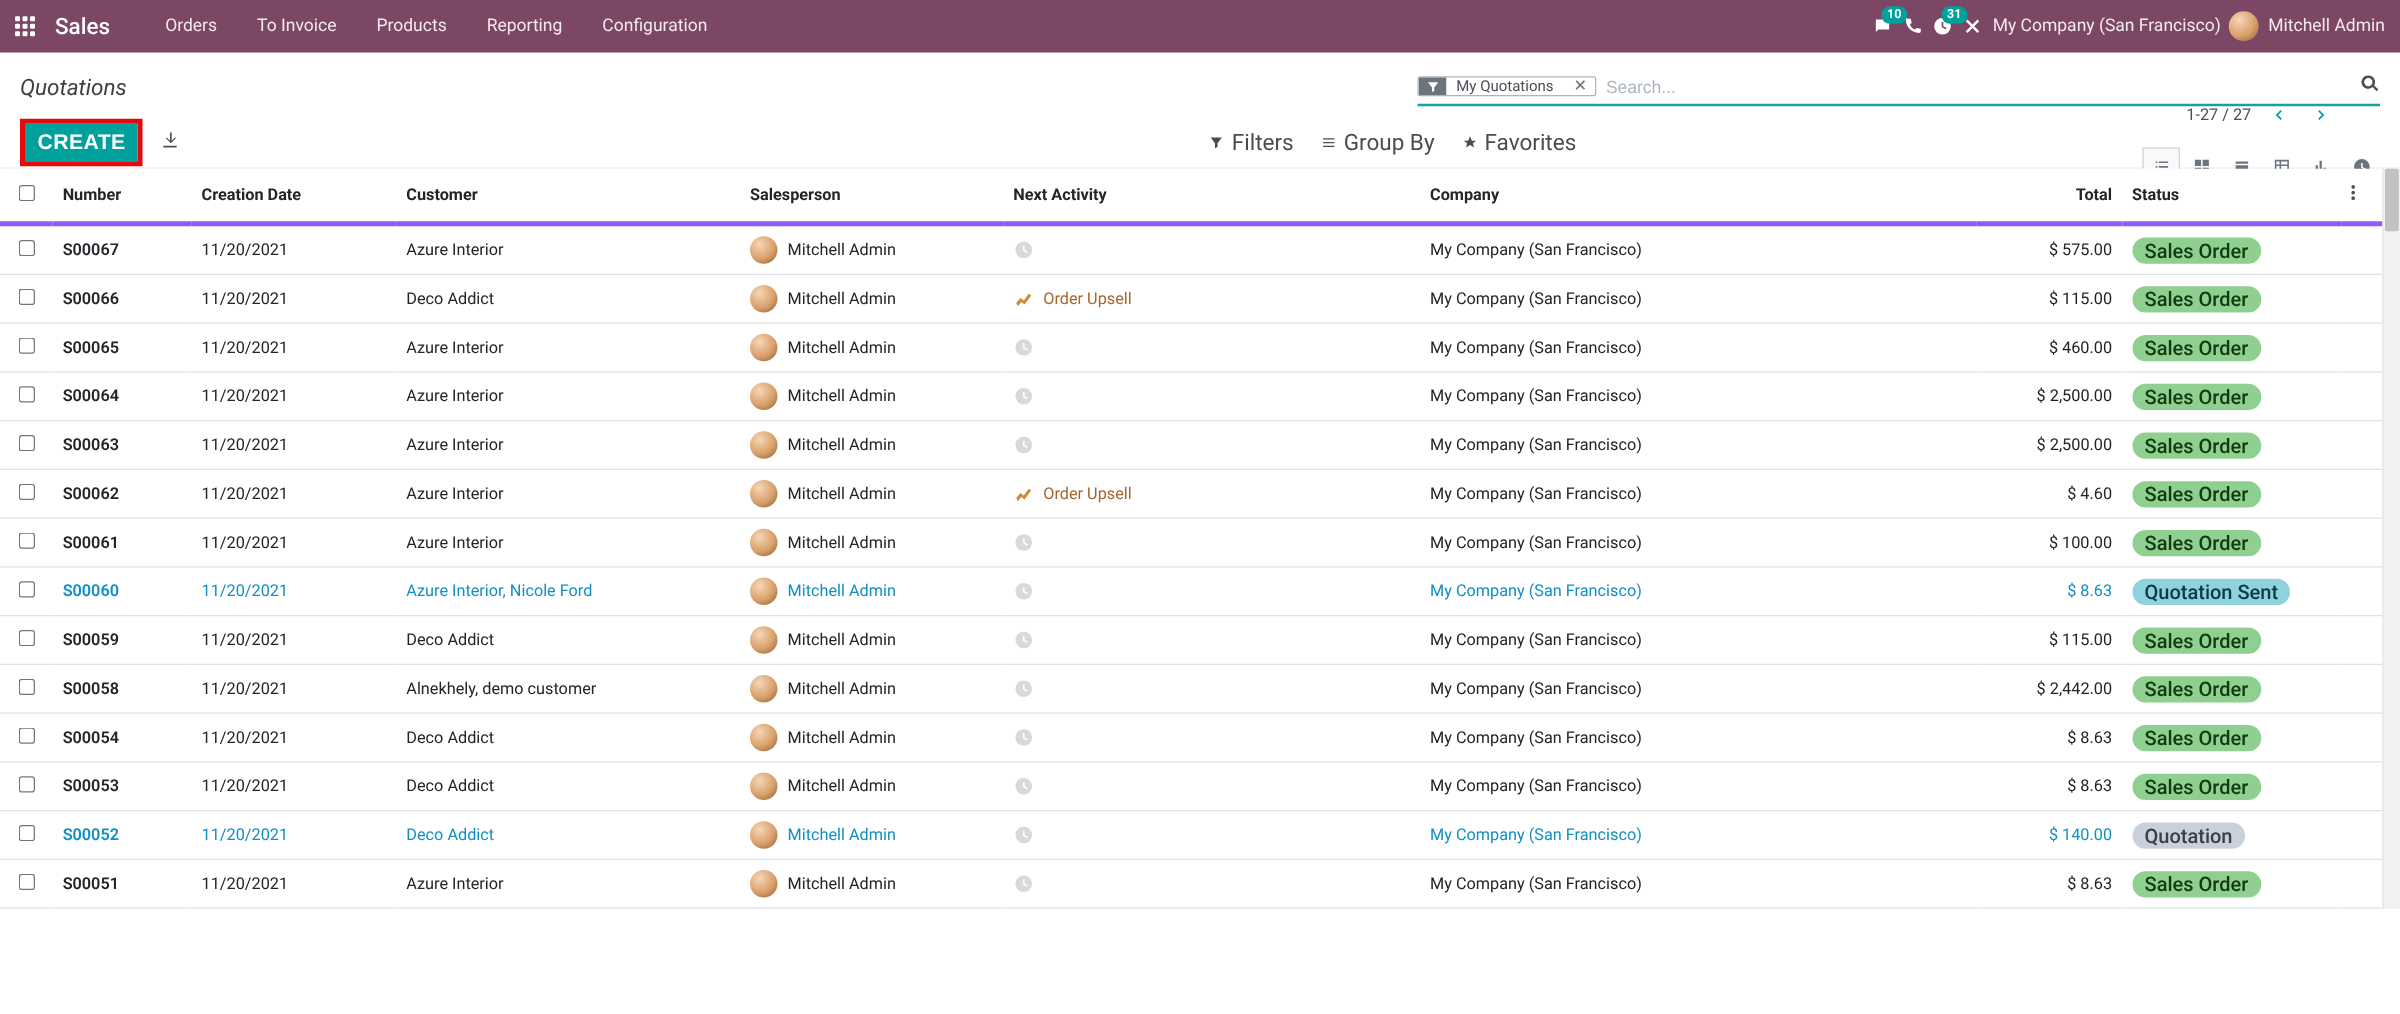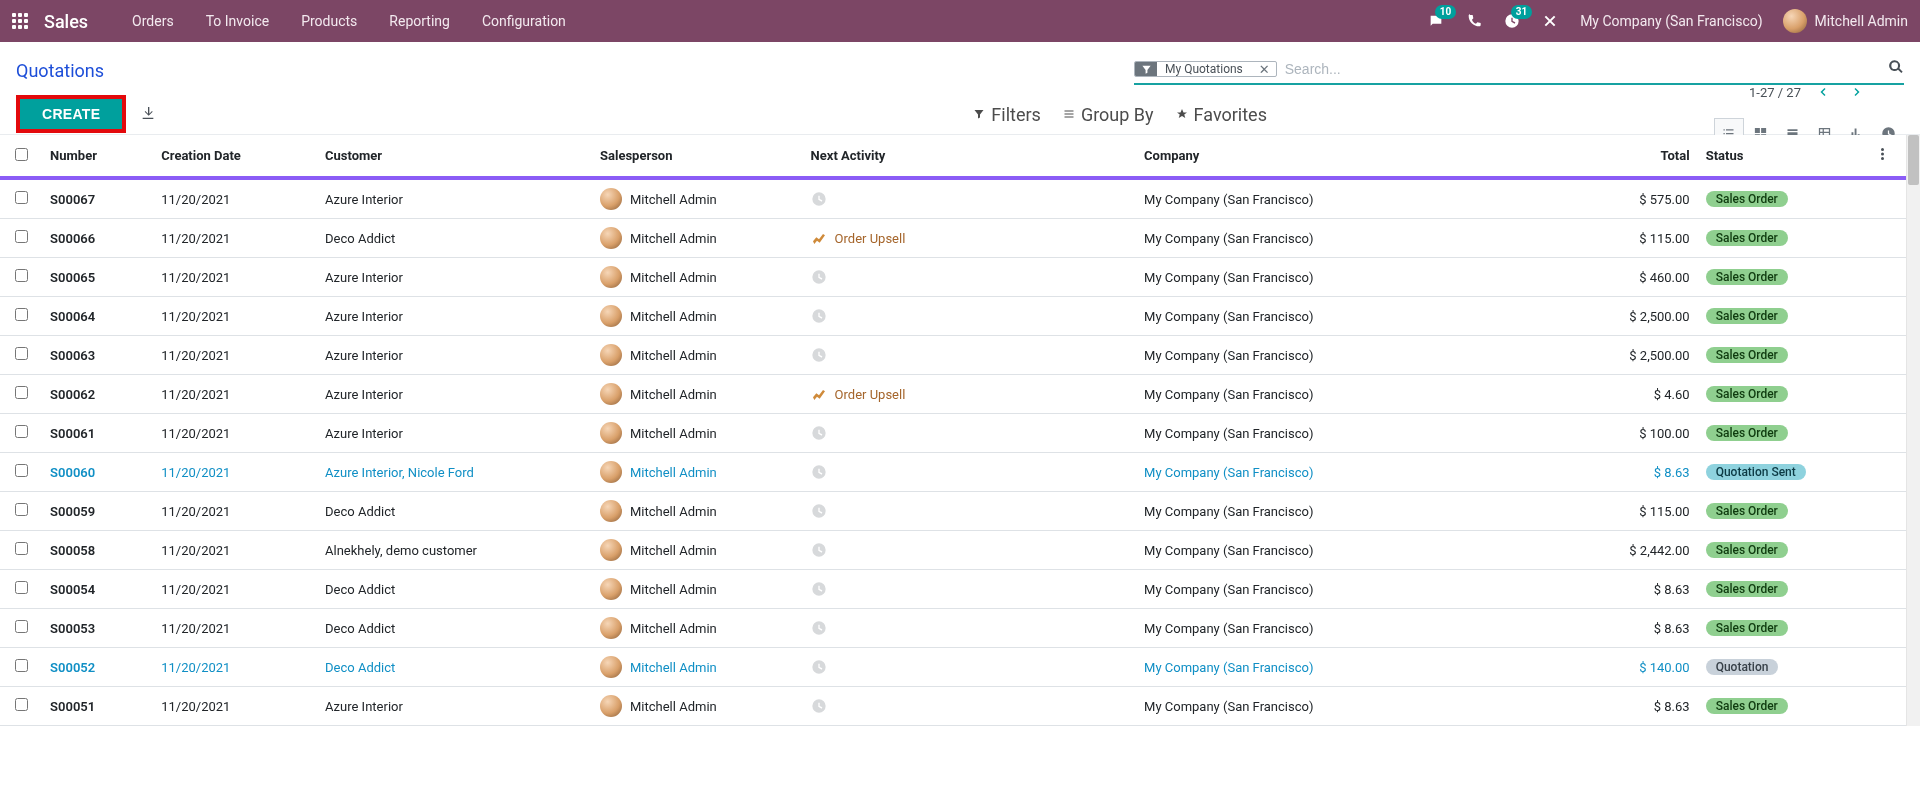--- a/index.html
+++ b/index.html
@@ -40,21 +40,21 @@
     width:16px;height:16px;margin-right:16px;cursor:pointer;
     display:grid;grid-template-columns:repeat(3,1fr);grid-template-rows:repeat(3,1fr);gap:2px;
   }
   .apps-icon span{background:#fff;border-radius:1px;}
   .app-title{font-size:18px;font-weight:500;margin-right:28px;}
   .nav-menu{display:flex;gap:0;}
   .nav-link{
     padding:0 16px;height:42px;display:flex;align-items:center;
     color:#f3e9ef;cursor:pointer;font-size:14px;
   }
-  .nav-right{margin-left:auto;display:flex;align-items:center;gap:14px;}
+  .nav-right{margin-left:auto;display:flex;align-items:center;}
   .nav-right .ico{
     position:relative;width:24px;height:24px;display:flex;align-items:center;justify-content:center;cursor:pointer;
   }
   .nav-right svg{fill:#fff;width:16px;height:16px;}
   .badge{
     position:absolute;top:-4px;right:-8px;
     background:#00a09d;color:#fff;font-size:10px;font-weight:700;
     border-radius:10px;padding:1px 5px;line-height:1.2;
   }
   .company{font-size:14px;color:#f3e9ef;cursor:pointer;margin-left:4px;}
@@ -62,21 +62,21 @@
   .user .avatar{width:24px;height:24px;border-radius:50%;background:radial-gradient(circle at 35% 30%,#f6d6b7,#d9a06a 55%,#865b36);}
   .user-name{font-size:14px;color:#f3e9ef;}
 
   
   .control-panel{
     padding:10px 16px 0 16px;
     border-bottom:1px solid #e9ecef;
   }
   .cp-row{display:flex;align-items:center;}
   .cp-row1{height:36px;}
-  .breadcrumb{font-size:18px;color:#1d4ed8;}
+  .breadcrumb{font-size:18px;color:#404040;font-style:italic;}
   .search-area{
     margin-left:auto;width:770px;display:flex;align-items:center;
     border-bottom:2px solid #17a2a2;height:30px;position:relative;
   }
   .search-chip{
     display:inline-flex;align-items:center;gap:6px;
     border:1px solid #adb5bd;background:#fff;color:#495057;
     padding:0 0 0 0;margin-right:6px;height:16px;border-radius:2px;overflow:hidden;
   }
   .chip-icon{
@@ -91,22 +91,22 @@
   .search-input::placeholder{color:#adb5bd;}
   .search-mag{position:absolute;right:0;top:4px;cursor:pointer;}
   .search-mag svg{width:16px;height:16px;fill:#495057;}
 
   .cp-row2{height:46px;padding-top:6px;}
   .cp-left{display:flex;align-items:center;gap:8px;}
   .highlight-box{
     border:4px solid var(--highlight);padding:0;display:inline-flex;
   }
   .btn-create{
-    background:var(--teal);color:#fff;border:none;height:30px;padding:0 22px;
-    font-size:14px;font-weight:700;cursor:pointer;text-transform:uppercase;
+    background:var(--teal);color:#fff;border:none;height:30px;padding:0 10px;
+    font-size:17px;font-weight:700;cursor:pointer;text-transform:uppercase;
     letter-spacing:.3px;
     text-align:right;
   }
   .import-icon{margin-left:6px;cursor:pointer;color:#495057;}
   .import-icon svg{width:16px;height:16px;fill:#495057;}
 
   .cp-center{
     margin-left:auto;margin-right:auto;display:flex;align-items:center;gap:22px;
     position:relative;left:185px;
   }
@@ -151,21 +151,21 @@
   .col-status{width:150px;}
   .col-opt{width:28px;text-align:center;}
   input[type="checkbox"]{width:13px;height:13px;margin:0;}
   .sp-cell{display:flex;align-items:center;gap:8px;}
   .sp-avatar{width:22px;height:22px;border-radius:50%;background:radial-gradient(circle at 35% 30%,#f6d6b7,#d9a06a 55%,#865b36);flex-shrink:0;}
   .na-cell{display:flex;align-items:center;gap:8px;color:#a5652b;}
   .na-cell svg{width:16px;height:16px;fill:#cf8a3a;}
   .na-empty{display:flex;align-items:center;}
   .na-empty svg{width:16px;height:16px;fill:#d7d9db;}
   .status-chip{
-    display:inline-block;padding:1px 10px;border-radius:12px;font-size:12px;font-weight:500;
+    display:inline-block;padding:1px 10px;border-radius:12px;font-size:16px;font-weight:500;
   }
   .status-so{background:var(--chip-green);color:var(--chip-green-text);}
   .status-qs{background:var(--chip-blue);color:var(--chip-blue-text);}
   .status-q{background:#c8d1da;color:#374048;}
   .th-opt svg{width:3px;height:14px;fill:#495057;}
   tr.link-row td{color:var(--link);}
   tr.link-row .col-num{color:var(--link);}
   tr.normal-row .col-num{color:#212529;}
 </style>
 </head>

